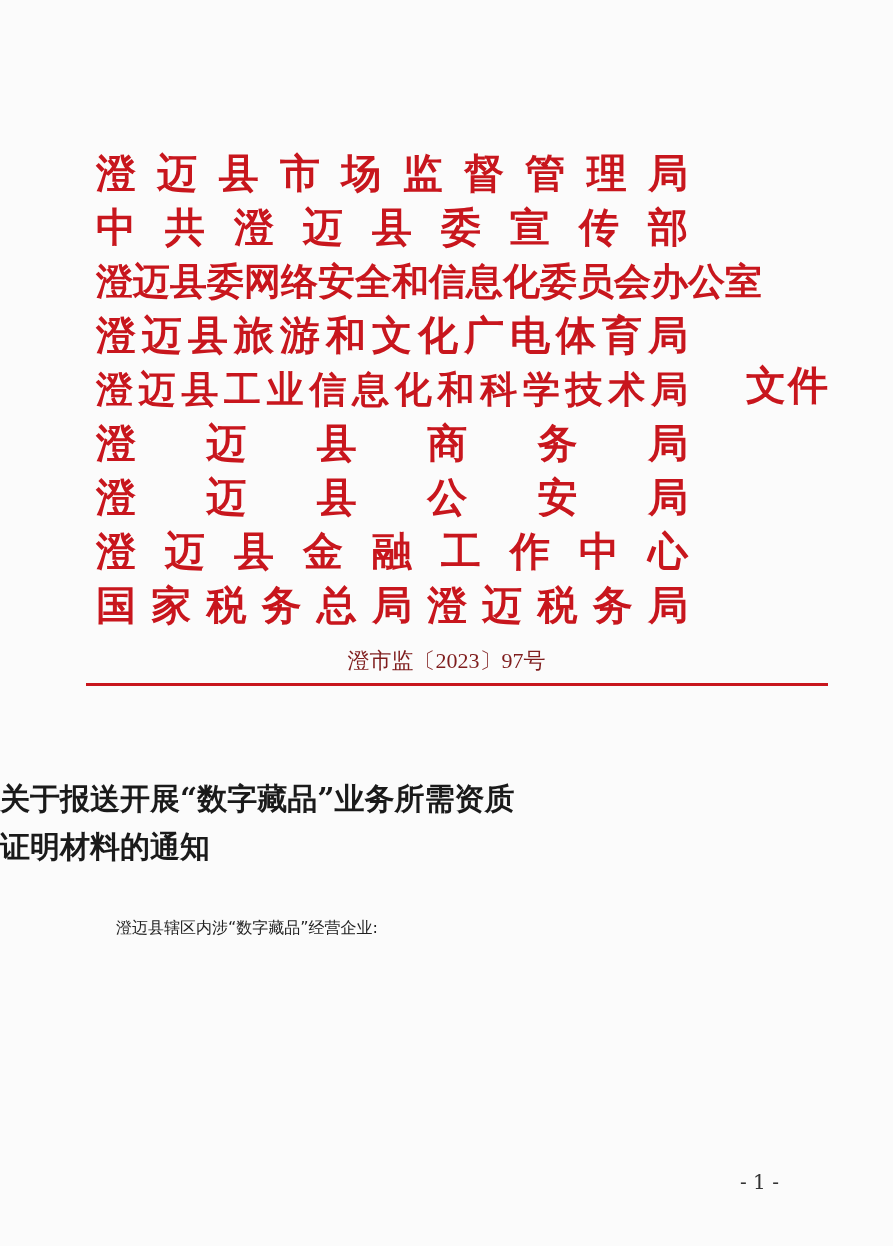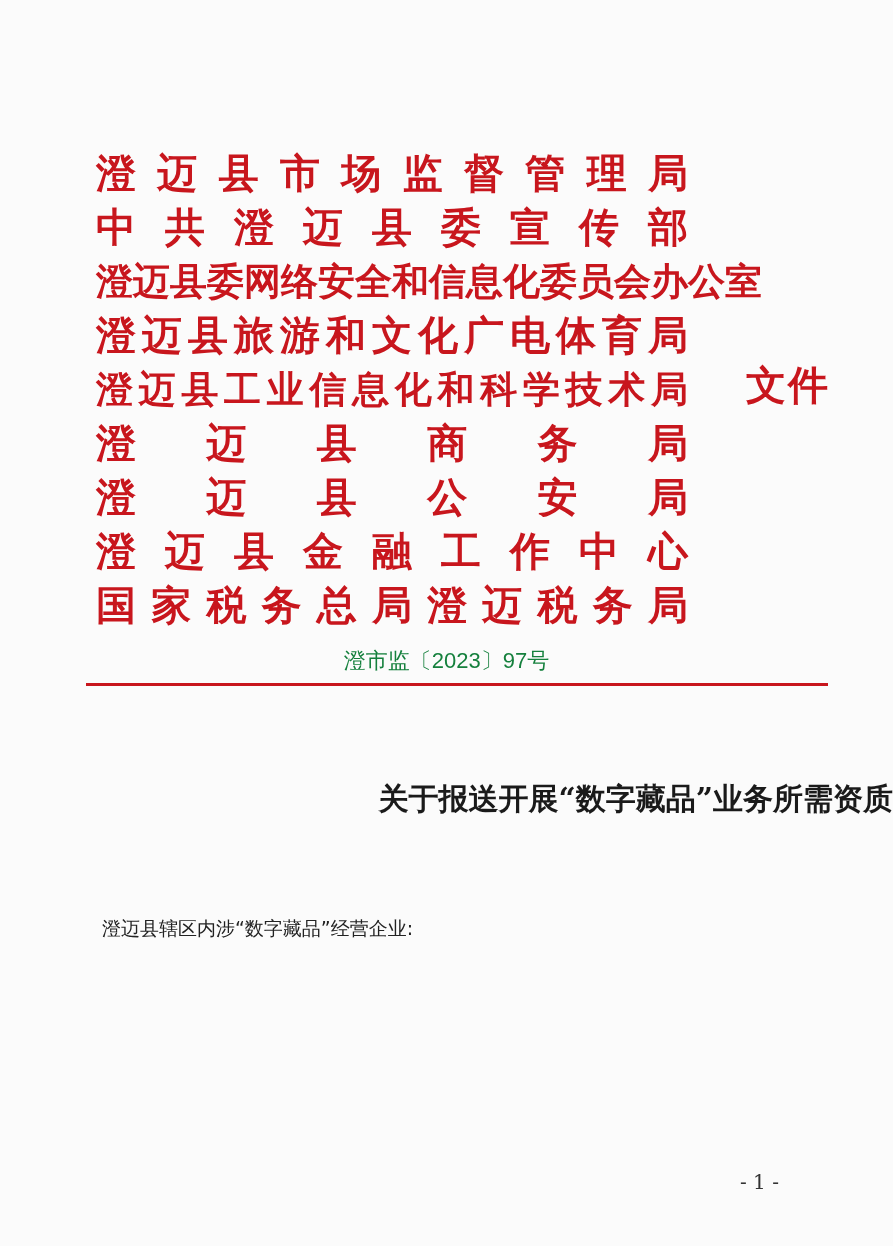--- a/index.html
+++ b/index.html
@@ -19,35 +19,35 @@
   }
   .issuer span { display: inline-block; }
   .issuer.tight { font-size: 37px; }
   .wenjian {
     position: absolute; left: 746px; top: 358px;
     color: #c8161d; font-weight: bold; font-size: 40px;
     line-height: 54px; letter-spacing: 2px;
   }
   .docno {
     position: absolute; left: 0; width: 893px; top: 646px;
-    text-align: center; color: #15803d; font-size: 22px;
-    font-family: Liberation Sans, sans-serif;
+    text-align: center; color: #7f1d1d; font-size: 22px;
+    font-family: Liberation Serif, serif;
   }
   .redline {
     position: absolute; left: 86px; width: 742px; top: 683px;
     height: 3px; background: #c8161d;
   }
   .title {
     position: absolute; left: 0; width: 893px; top: 775px;
-    text-align: right; color: #1a1a1a; font-weight: bold;
+    text-align: left; color: #1a1a1a; font-weight: bold;
     font-size: 30px; line-height: 48px;
   }
   .body {
-    position: absolute; left: 102px; width: 690px; top: 908px;
-    color: #222; font-size: 19px; line-height: 40px;
+    position: absolute; left: 116px; width: 690px; top: 908px;
+    color: #222; font-size: 16px; line-height: 40px;
     font-family: "DejaVu Sans", "Liberation Sans", sans-serif;
   }
   .body p { margin: 0; }
   .body .indent { text-indent: 44px; text-align: justify; }
   .pagenum {
     position: absolute; left: 740px; top: 1170px;
     color: #333; font-size: 20px;
     font-family: "DejaVu Serif", serif;
   }
 </style>
@@ -170,19 +170,20 @@
       <span>局</span>
     </div>
 </div>
 <div class="wenjian">文件</div>
 
 <div class="docno">澄市监〔2023〕97号</div>
 <div class="redline"></div>
 
 <div class="title">
   <div>关于报送开展“数字藏品”业务所需资质</div>
+  <div>证明材料的通知</div>
 </div>
 
 <div class="body">
   <p>澄迈县辖区内涉“数字藏品”经营企业:</p>
 </div>
 
 <div class="pagenum">- 1 -</div>
 
 </body></html>

